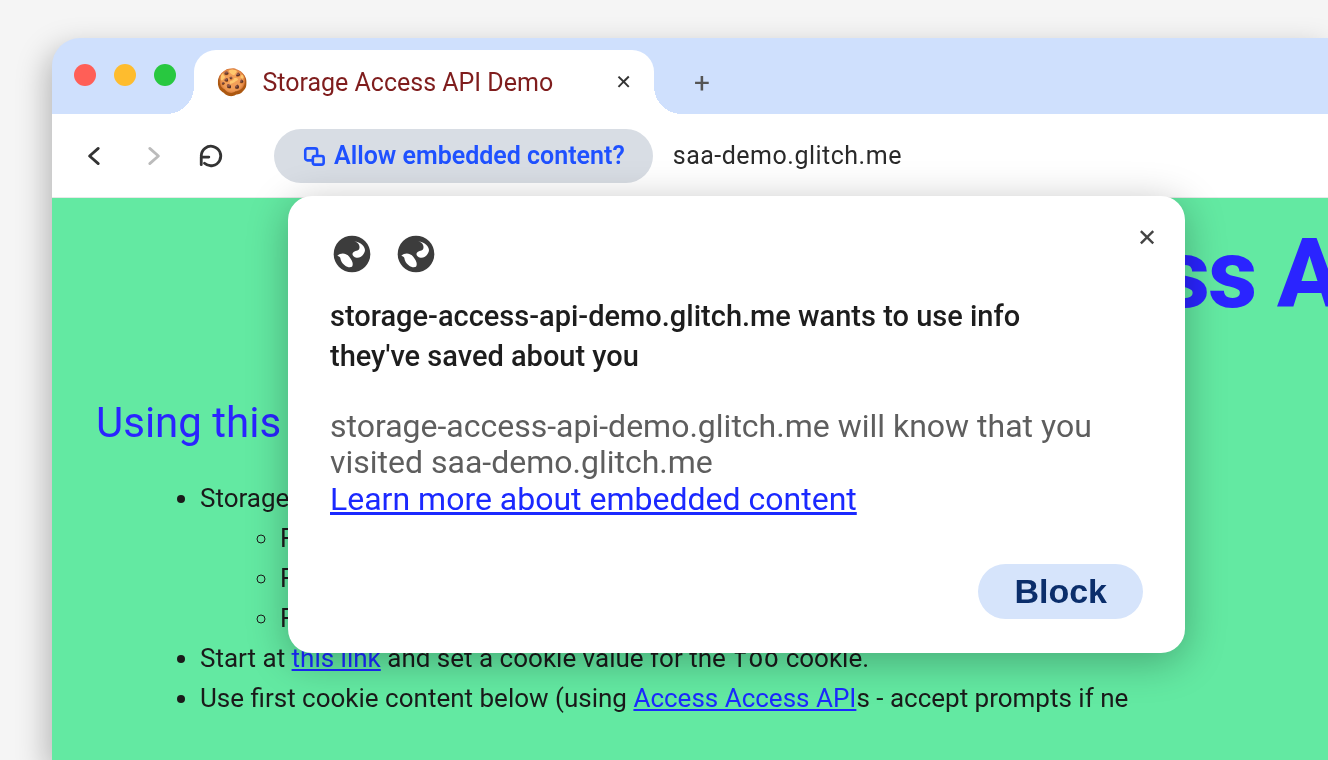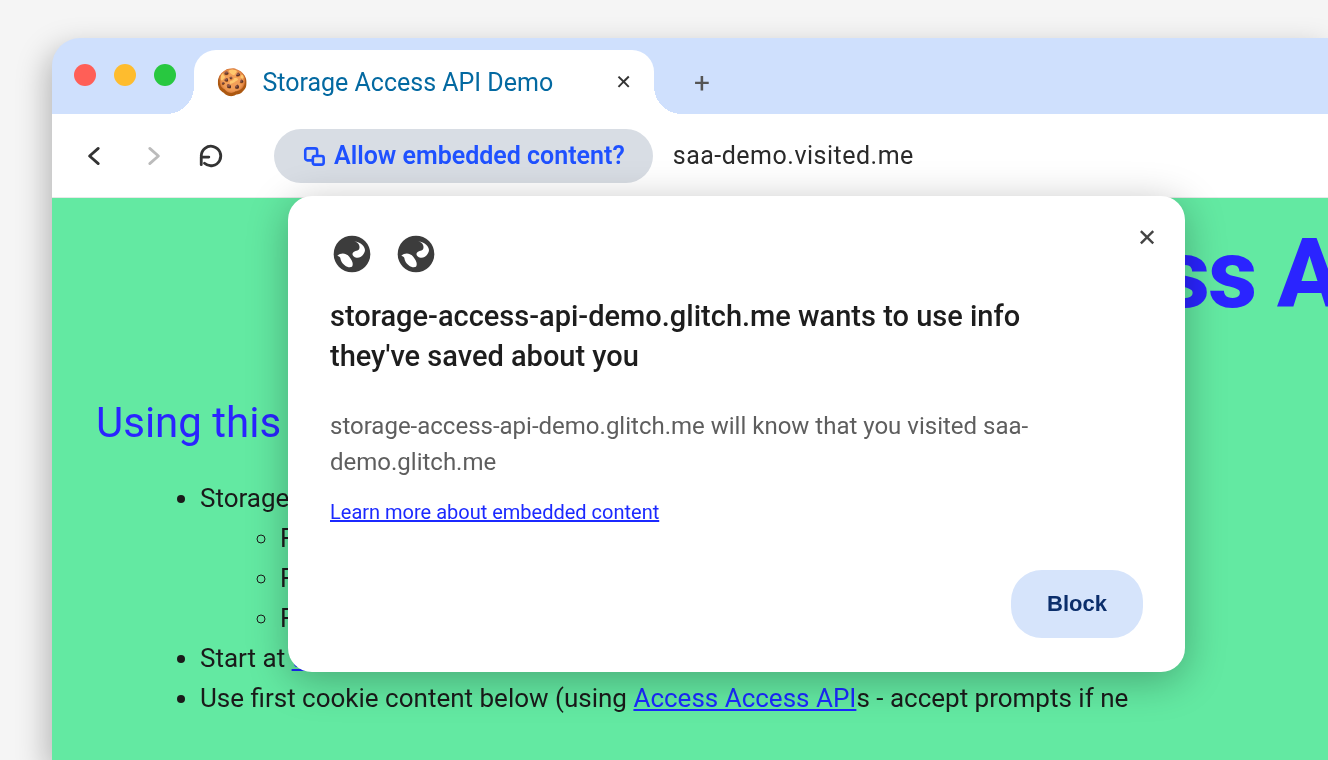--- a/index.html
+++ b/index.html
@@ -11,21 +11,21 @@
   .traffic-lights{position:absolute;left:22px;top:26px;display:flex;gap:18px;}
   .light{width:22px;height:22px;border-radius:50%;}
   .light.red{background:#ff5f57;}
   .light.yellow{background:#febc2e;}
   .light.green{background:#28c840;}
 
   
   .tabstrip{position:absolute;left:142px;right:0;top:6px;height:70px;display:flex;align-items:flex-end;}
   .tab{height:64px;background:#fff;border-top-left-radius:22px;border-top-right-radius:22px;display:flex;align-items:center;padding:0 22px;gap:14px;min-width:460px;position:relative;}
   .tab .favicon{font-size:26px;line-height:1;}
-  .tab .title{font-size:25px;color:#0369a1;white-space:nowrap;}
+  .tab .title{font-size:25px;color:#7f1d1d;white-space:nowrap;}
   .tab .close{margin-left:auto;font-size:20px;color:#333;}
   .tab-after{position:absolute;left:-28px;bottom:0;width:28px;height:28px;background:radial-gradient(circle at 0 0,#cfe0fd 28px,#fff 28px);}
   .tab-after2{position:absolute;right:-28px;bottom:0;width:28px;height:28px;background:radial-gradient(circle at 100% 0,#cfe0fd 28px,#fff 28px);}
   .newtab{width:44px;height:44px;border-radius:50%;display:flex;align-items:center;justify-content:center;font-size:28px;color:#555;margin-left:26px;margin-bottom:10px;}
 
   
   .toolbar{position:absolute;left:0;right:0;top:76px;height:84px;background:#fff;display:flex;align-items:center;padding:0 28px;gap:28px;border-bottom:1px solid #e8e8e8;}
   .nav-icon{width:30px;height:30px;display:flex;align-items:center;justify-content:center;font-size:28px;color:#333;}
   .nav-icon.dim{color:#aaa;}
   .omnibox{flex:0 0 auto;display:flex;align-items:center;gap:20px;margin-left:20px;}
@@ -42,24 +42,24 @@
   .bullets .sub{list-style:circle;padding-left:80px;}
   .mono{font-family:ui-monospace,Menlo,monospace;}
   .link{color:#1b29ff;text-decoration:underline;}
 
   
   .popup{position:absolute;left:288px;top:196px;width:897px;background:#fff;border-radius:24px;box-shadow:0 8px 40px rgba(0,0,0,0.28);padding:36px 42px 34px 42px;z-index:10;}
   .popup .iconrow{display:flex;gap:20px;margin-bottom:20px;}
   .globe{width:44px;height:44px;}
   .popup .close-x{position:absolute;right:28px;top:28px;font-size:24px;color:#444;}
   .pop-title{font-size:29px;font-weight:500;line-height:40px;color:#1d1d1d;max-width:720px;margin-bottom:32px;}
-  .pop-body{font-size:24px;line-height:36px;color:#5e5e5e;margin-bottom:20px;}
-  .pop-link{font-size:20px;color:#1b29ff;text-decoration:underline;}
+  .pop-body{font-size:32px;line-height:36px;color:#5e5e5e;}
+  .pop-link{font-size:32px;color:#1b29ff;text-decoration:underline;}
   .pop-buttons{display:flex;gap:28px;justify-content:flex-end;margin-top:46px;}
-  .pill{height:68px;padding:0 36px;border-radius:31px;background:#d6e4fb;color:#0b2e6b;font-size:22px;font-weight:600;display:flex;align-items:center;border:none;}
+  .pill{height:55px;padding:0 36px;border-radius:31px;background:#d6e4fb;color:#0b2e6b;font-size:34px;font-weight:600;display:flex;align-items:center;border:none;}
 
   svg{display:block;}
 </style>
 </head>
 <body>
 
 <div class="viewport">
   <div class="window">
 
     <div class="traffic-lights">
@@ -98,21 +98,21 @@
       </div>
 
       <div class="omnibox">
         <div class="chip">
           <svg viewBox="0 0 24 24" fill="none" stroke="#1f51ff" stroke-width="2.4">
             <rect x="3" y="5" width="11" height="11" rx="2"></rect>
             <rect x="10" y="12" width="10" height="8" rx="2" fill="#d8dde4"></rect>
           </svg>
           <span>Allow embedded content?</span>
         </div>
-        <span class="url">saa-demo.visited.me</span>
+        <span class="url">saa-demo.glitch.me</span>
       </div>
     </div>
 
     <div class="pagewrap">
       <div class="giant-title">ss A</div>
       <div class="section-h">Using this</div>
 
       <div class="bullets">
         <ul>
           <li><span>Storage </span>

